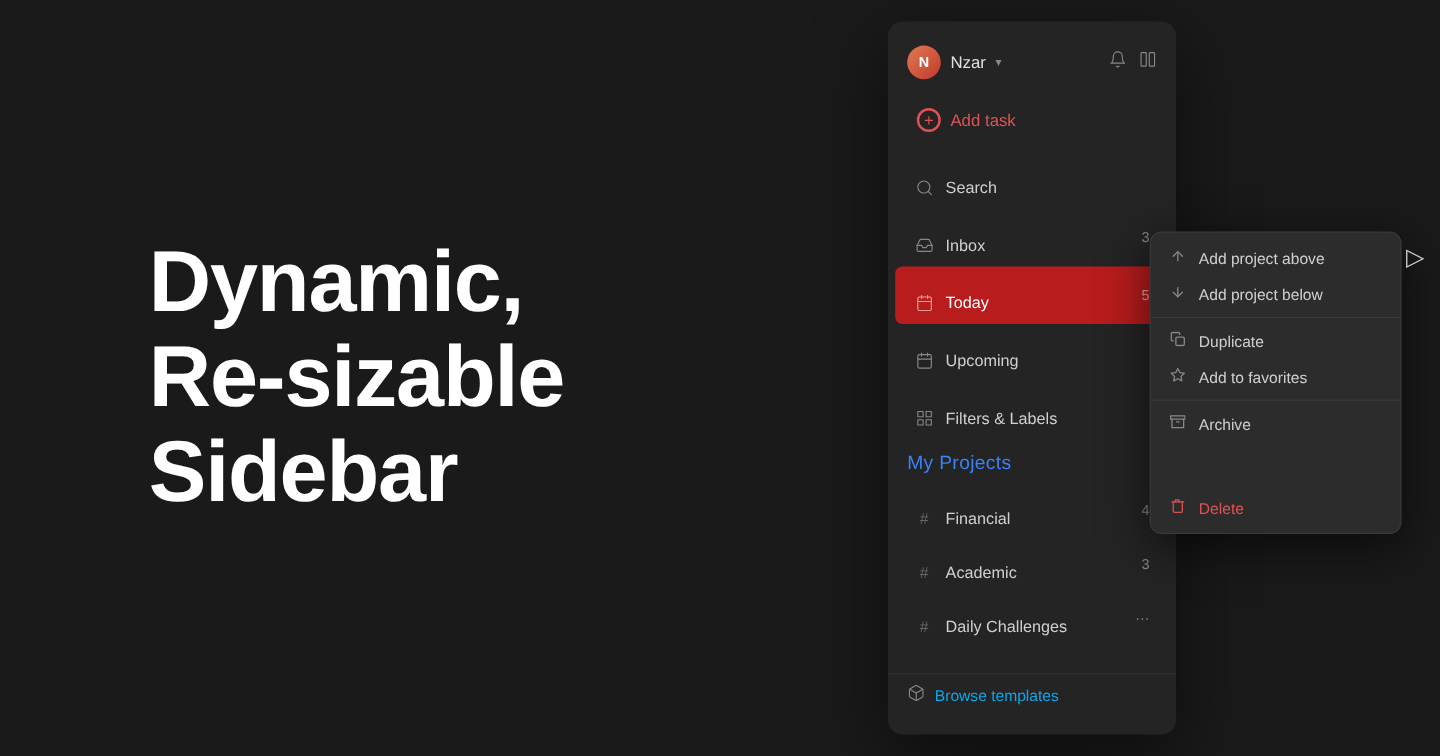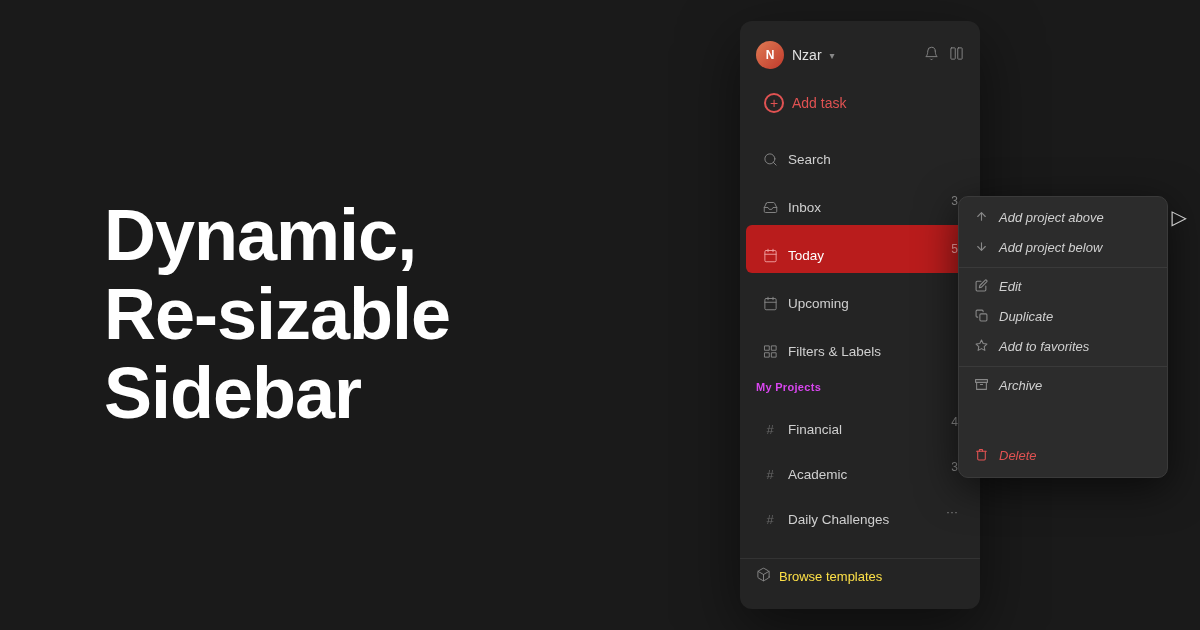--- a/index.html
+++ b/index.html
@@ -10,21 +10,21 @@
       background-color: #1a1a1a;
       font-family: -apple-system, BlinkMacSystemFont, 'Segoe UI', sans-serif;
       overflow: hidden;
       display: flex;
       align-items: center;
       position: relative;
     }
 
     .hero-text {
       position: absolute;
-      left: 104px;
+      left: 124px;
       top: 50%;
       transform: translateY(-50%);
     }
 
     .hero-text h1 {
       color: #ffffff;
       font-size: 72px;
       font-weight: 800;
       line-height: 1.1;
       letter-spacing: -1px;
@@ -163,23 +163,23 @@
     .nav-badge {
       color: #888;
       font-size: 12px;
     }
 
     .nav-item.active .nav-badge {
       color: #f0a0a0;
     }
 
     .section-title {
-      color: #d946ef;
-      font-size: 11px;
-      font-weight: 700;
+      color: #3b82f6;
+      font-size: 16px;
+      font-weight: 400;
       padding: 12px 16px 6px;
       text-transform: none;
       letter-spacing: 0.3px;
     }
 
     .browse-templates {
       display: flex;
       align-items: center;
       gap: 8px;
       padding: 8px 16px;
@@ -187,47 +187,46 @@
       cursor: pointer;
       border-top: 1px solid #333;
     }
 
     .browse-icon {
       font-size: 14px;
       color: #888;
     }
 
     .browse-label {
-      color: #fde047;
+      color: #0ea5e9;
       font-size: 13px;
     }
 
     
     .context-menu {
       position: absolute;
       left: 218px;
       top: 175px;
       width: 210px;
       background-color: #2c2c2c;
       border-radius: 10px;
       padding: 6px 0;
       box-shadow: 0 10px 40px rgba(0,0,0,0.6);
       border: 1px solid #3a3a3a;
       z-index: 100;
     }
 
     .ctx-item {
       display: flex;
-      align-items: flex-start;
+      align-items: center;
       gap: 10px;
       padding: 7px 14px;
       cursor: pointer;
       font-size: 13px;
       color: #d0d0d0;
-      font-style: italic;
     }
 
     .ctx-item.delete {
       color: #e05252;
       margin-top: 40px;
     }
 
     .ctx-icon {
       font-size: 13px;
       color: #888;
@@ -439,29 +438,20 @@
         <svg width="13" height="13" viewBox="0 0 24 24" fill="none" stroke="#888" stroke-width="2" stroke-linecap="round" stroke-linejoin="round">
             <line x1="12" y1="5" x2="12" y2="19"></line>
             <polyline points="19 12 12 19 5 12"></polyline>
           </svg>
       </span>
       <span>Add project below</span>
     </div>
 
     <div class="ctx-divider"></div>
 
-    <div class="ctx-item">
-      <span class="ctx-icon">
-        <svg width="13" height="13" viewBox="0 0 24 24" fill="none" stroke="#888" stroke-width="2" stroke-linecap="round" stroke-linejoin="round">
-            <path d="M11 4H4a2 2 0 0 0-2 2v14a2 2 0 0 0 2 2h14a2 2 0 0 0 2-2v-7"></path>
-            <path d="M18.5 2.5a2.121 2.121 0 0 1 3 3L12 15l-4 1 1-4 9.5-9.5z"></path>
-          </svg>
-      </span>
-      <span>Edit</span>
-    </div>
 
     <div class="ctx-item">
       <span class="ctx-icon">
         <svg width="13" height="13" viewBox="0 0 24 24" fill="none" stroke="#888" stroke-width="2" stroke-linecap="round" stroke-linejoin="round">
             <rect x="9" y="9" width="13" height="13" rx="2" ry="2"></rect>
             <path d="M5 15H4a2 2 0 0 1-2-2V4a2 2 0 0 1 2-2h9a2 2 0 0 1 2 2v1"></path>
           </svg>
       </span>
       <span>Duplicate</span>
     </div>

